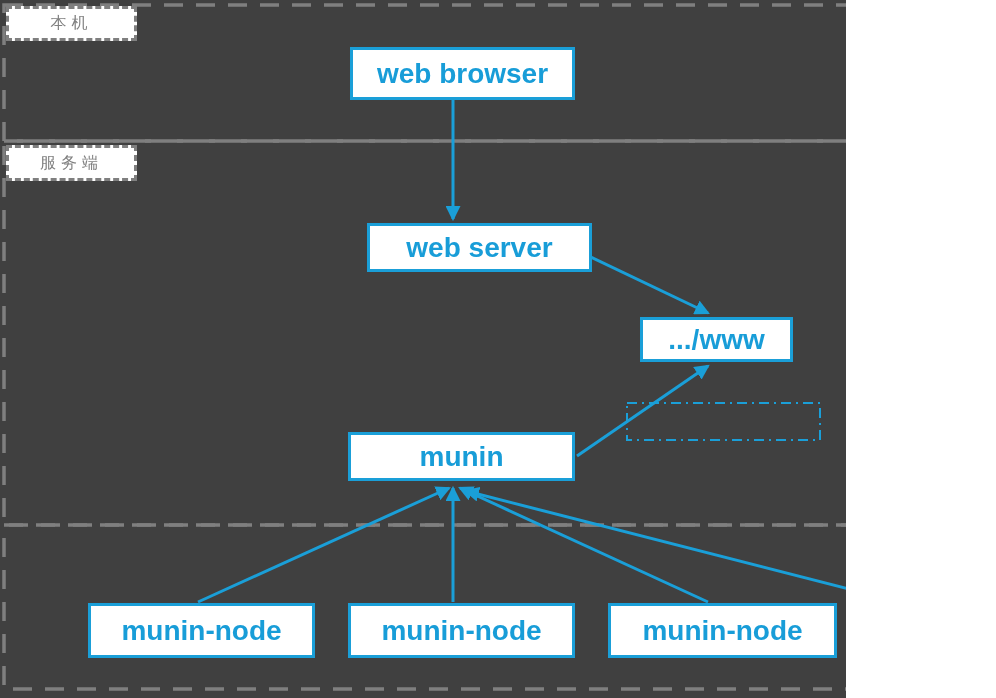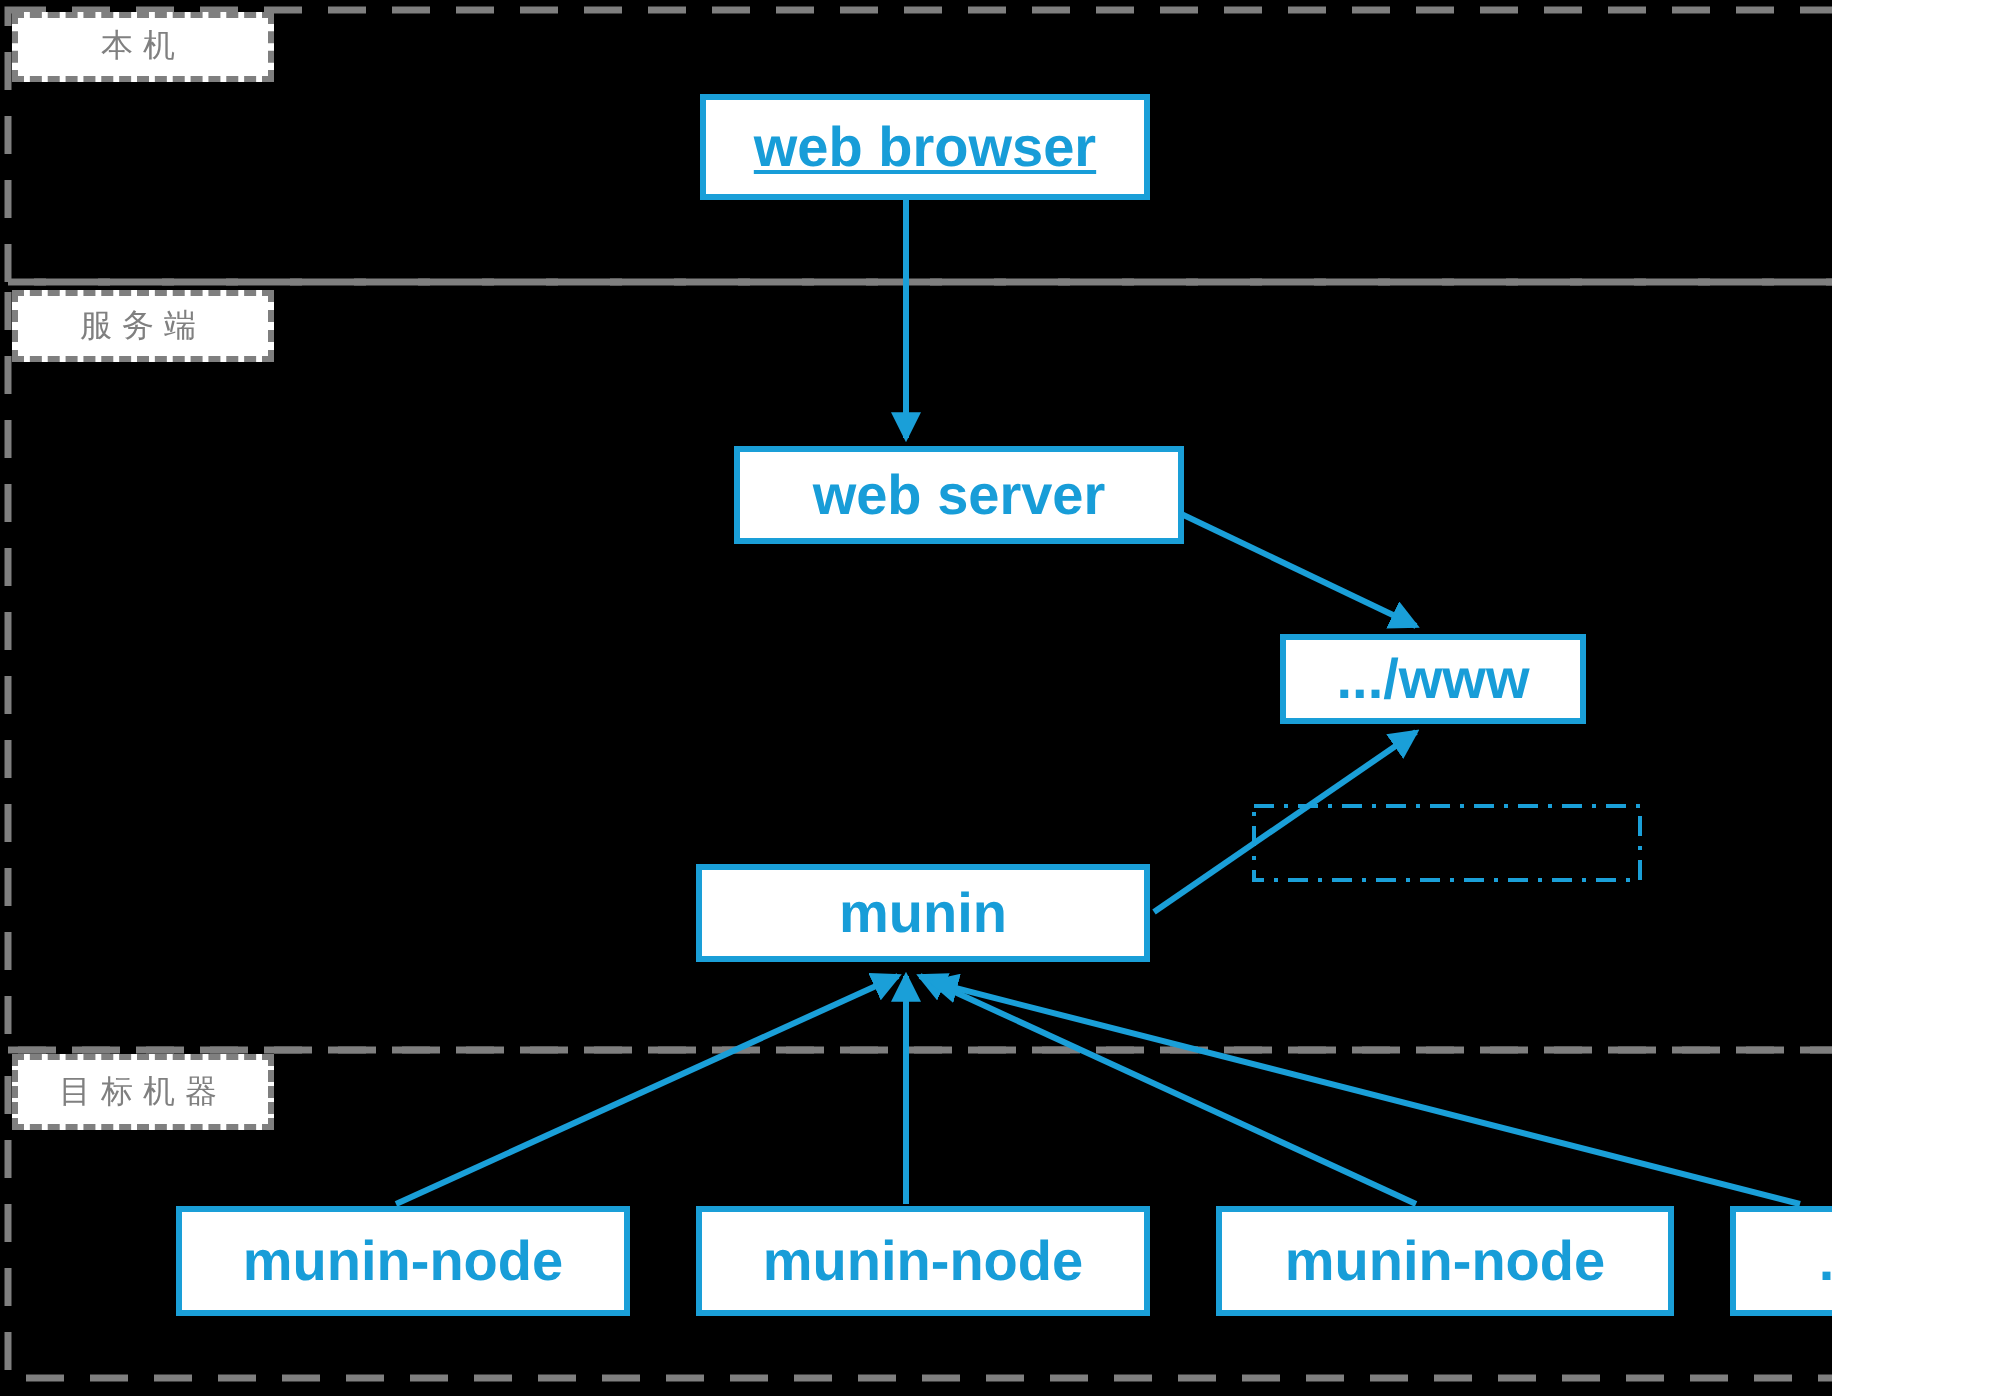--- a/index.html
+++ b/index.html
@@ -1,20 +1,20 @@
 <!DOCTYPE html>
 <html><head>
 <meta charset="utf-8">
 <style>
   html, body { margin: 0; padding: 0; background: #ffffff; }
   #stage {
     position: relative;
-    width: 916px;
+    width: 846px;
     height: 698px;
-    background: #000000;
+    background: #404040;
     font-family: "Liberation Sans", "DejaVu Sans", sans-serif;
     overflow: hidden;
   }
   #wires {
     position: absolute;
     left: 0; top: 0;
     width: 996px; height: 698px;
   }
   .region-label {
     position: absolute;
@@ -78,25 +78,22 @@
 
     <rect x="627" y="403" width="193" height="37" fill="none" stroke="#1a9fd8" stroke-width="2" stroke-dasharray="10 5 2 5"></rect>
   </svg>
 
   <div class="region-label" style="left:6px; top:6px; width:131px; height:35px;">
     <span>本机</span>
   </div>
   <div class="region-label" style="left:6px; top:145px; width:131px; height:36px;">
     <span>服务端</span>
   </div>
-  <div class="region-label" style="left:6px; top:527px; width:131px; height:38px;">
-    <span>目标机器</span>
-  </div>
 
-  <div class="node" style="left:350px; top:47px; width:225px; height:53px;text-decoration:underline;">
+  <div class="node" style="left:350px; top:47px; width:225px; height:53px;">
     <span>web browser</span>
   </div>
   <div class="node" style="left:367px; top:223px; width:225px; height:49px;">
     <span>web server</span>
   </div>
   <div class="node" style="left:348px; top:432px; width:227px; height:49px;">
     <span>munin</span>
   </div>
   <div class="node" style="left:640px; top:317px; width:153px; height:45px;">
     <span>.../www</span>

